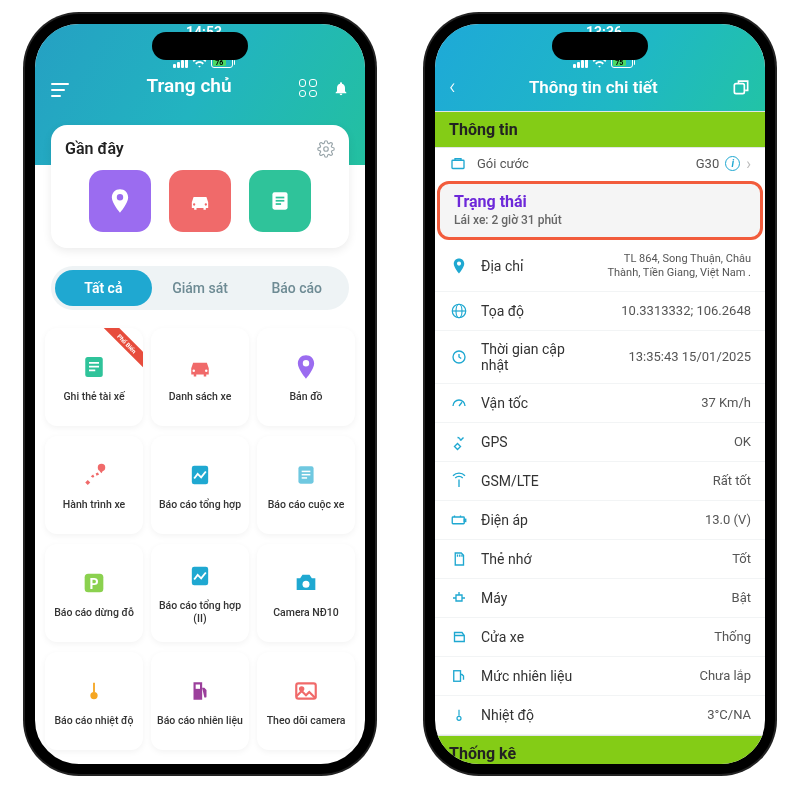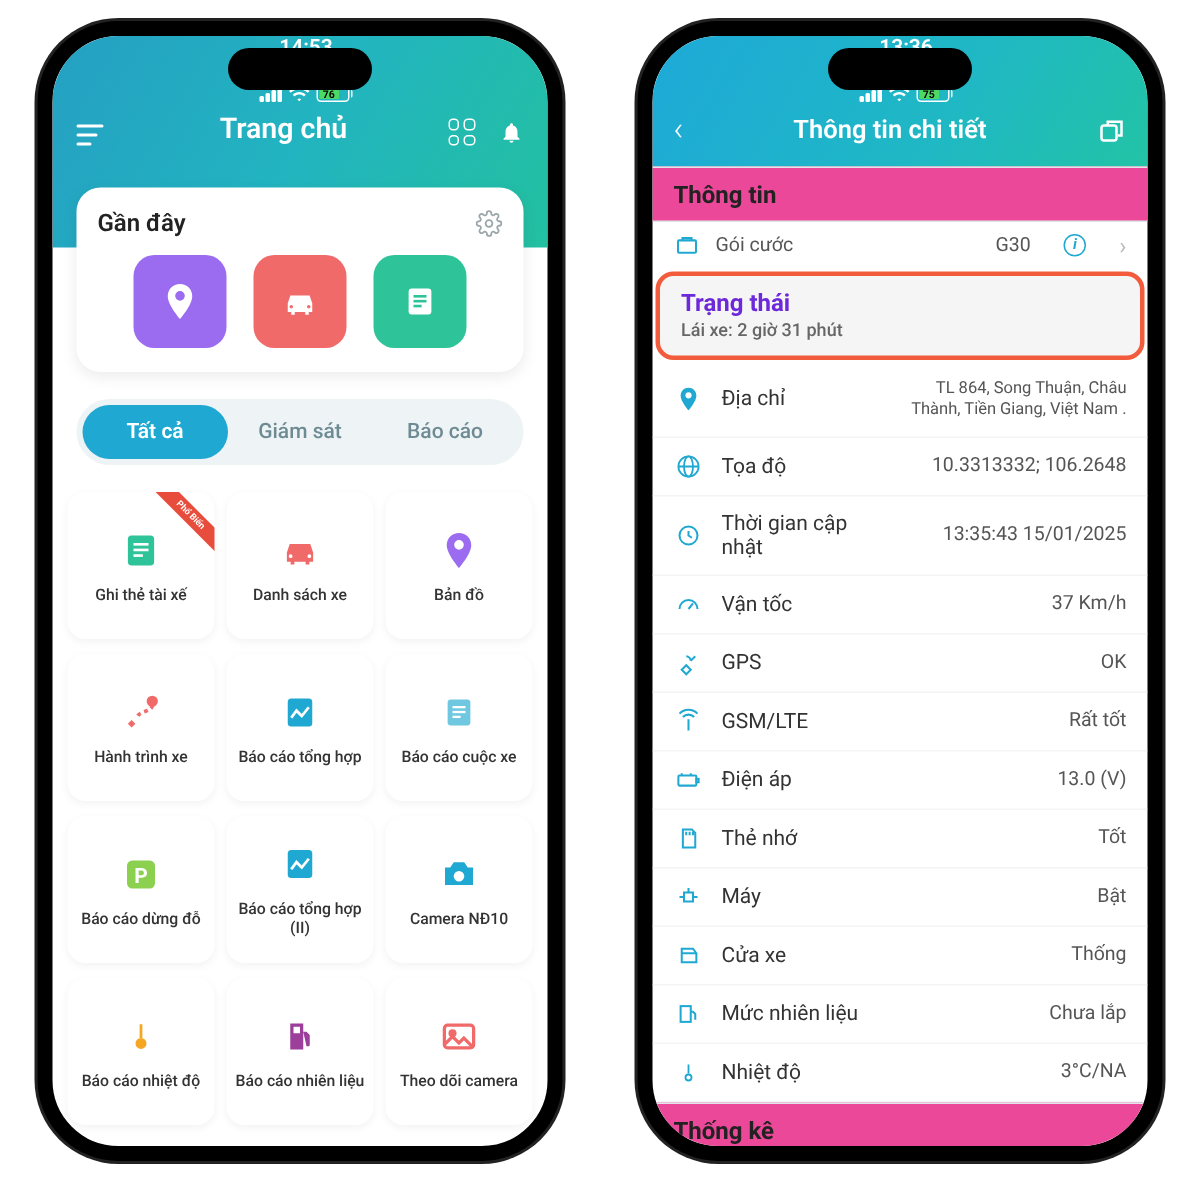--- a/index.html
+++ b/index.html
@@ -144,32 +144,32 @@
   
   .header2 {
     background: linear-gradient(120deg,#1ea9d8 0%, #1fb8c4 60%, #22c3a6 100%);
   }
   .titlebar2 { display:flex; align-items:center; justify-content:space-between; padding:4px 14px 12px; color:#fff;}
   .titlebar2 .title2 { font-size:17px; font-weight:600;}
   .back-ico { font-size:22px; font-weight:300; }
   .share-ico { width:20px;height:20px;}
 
   .section-header {
-    background:#ec4899;
+    background:#84cc16;
     padding:8px 14px;
     font-size:16px; font-weight:700; color:#222;
     border-top:1px solid #e0e5e7;
     border-bottom:1px solid #e0e5e7;
   }
   .partial-row {
     display:flex; align-items:center; padding:6px 14px; gap:10px;
     font-size:13px; color:#555; justify-content:space-between;
   }
   .partial-row .lbl { display:flex;align-items:center;gap:10px;}
-  .partial-row .val { color:#555; display:flex;align-items:center;gap:22px;}
+  .partial-row .val { color:#555; display:flex;align-items:center;gap:6px;}
   .info-circle{width:15px;height:15px;border:1.5px solid #1fa8d1;border-radius:50%;display:flex;align-items:center;justify-content:center;font-size:10px;color:#1fa8d1;font-weight:700;font-style:italic;}
 
   .state-block {
     padding: 8px 14px 10px;
     border: 3px solid #f25c3c;
     border-radius: 12px;
     margin: 2px 2px 2px 2px;
     background:#f3f3f3cc;
   }
   .state-title { font-size:16px; font-weight:700; color:#6d28d9; }

